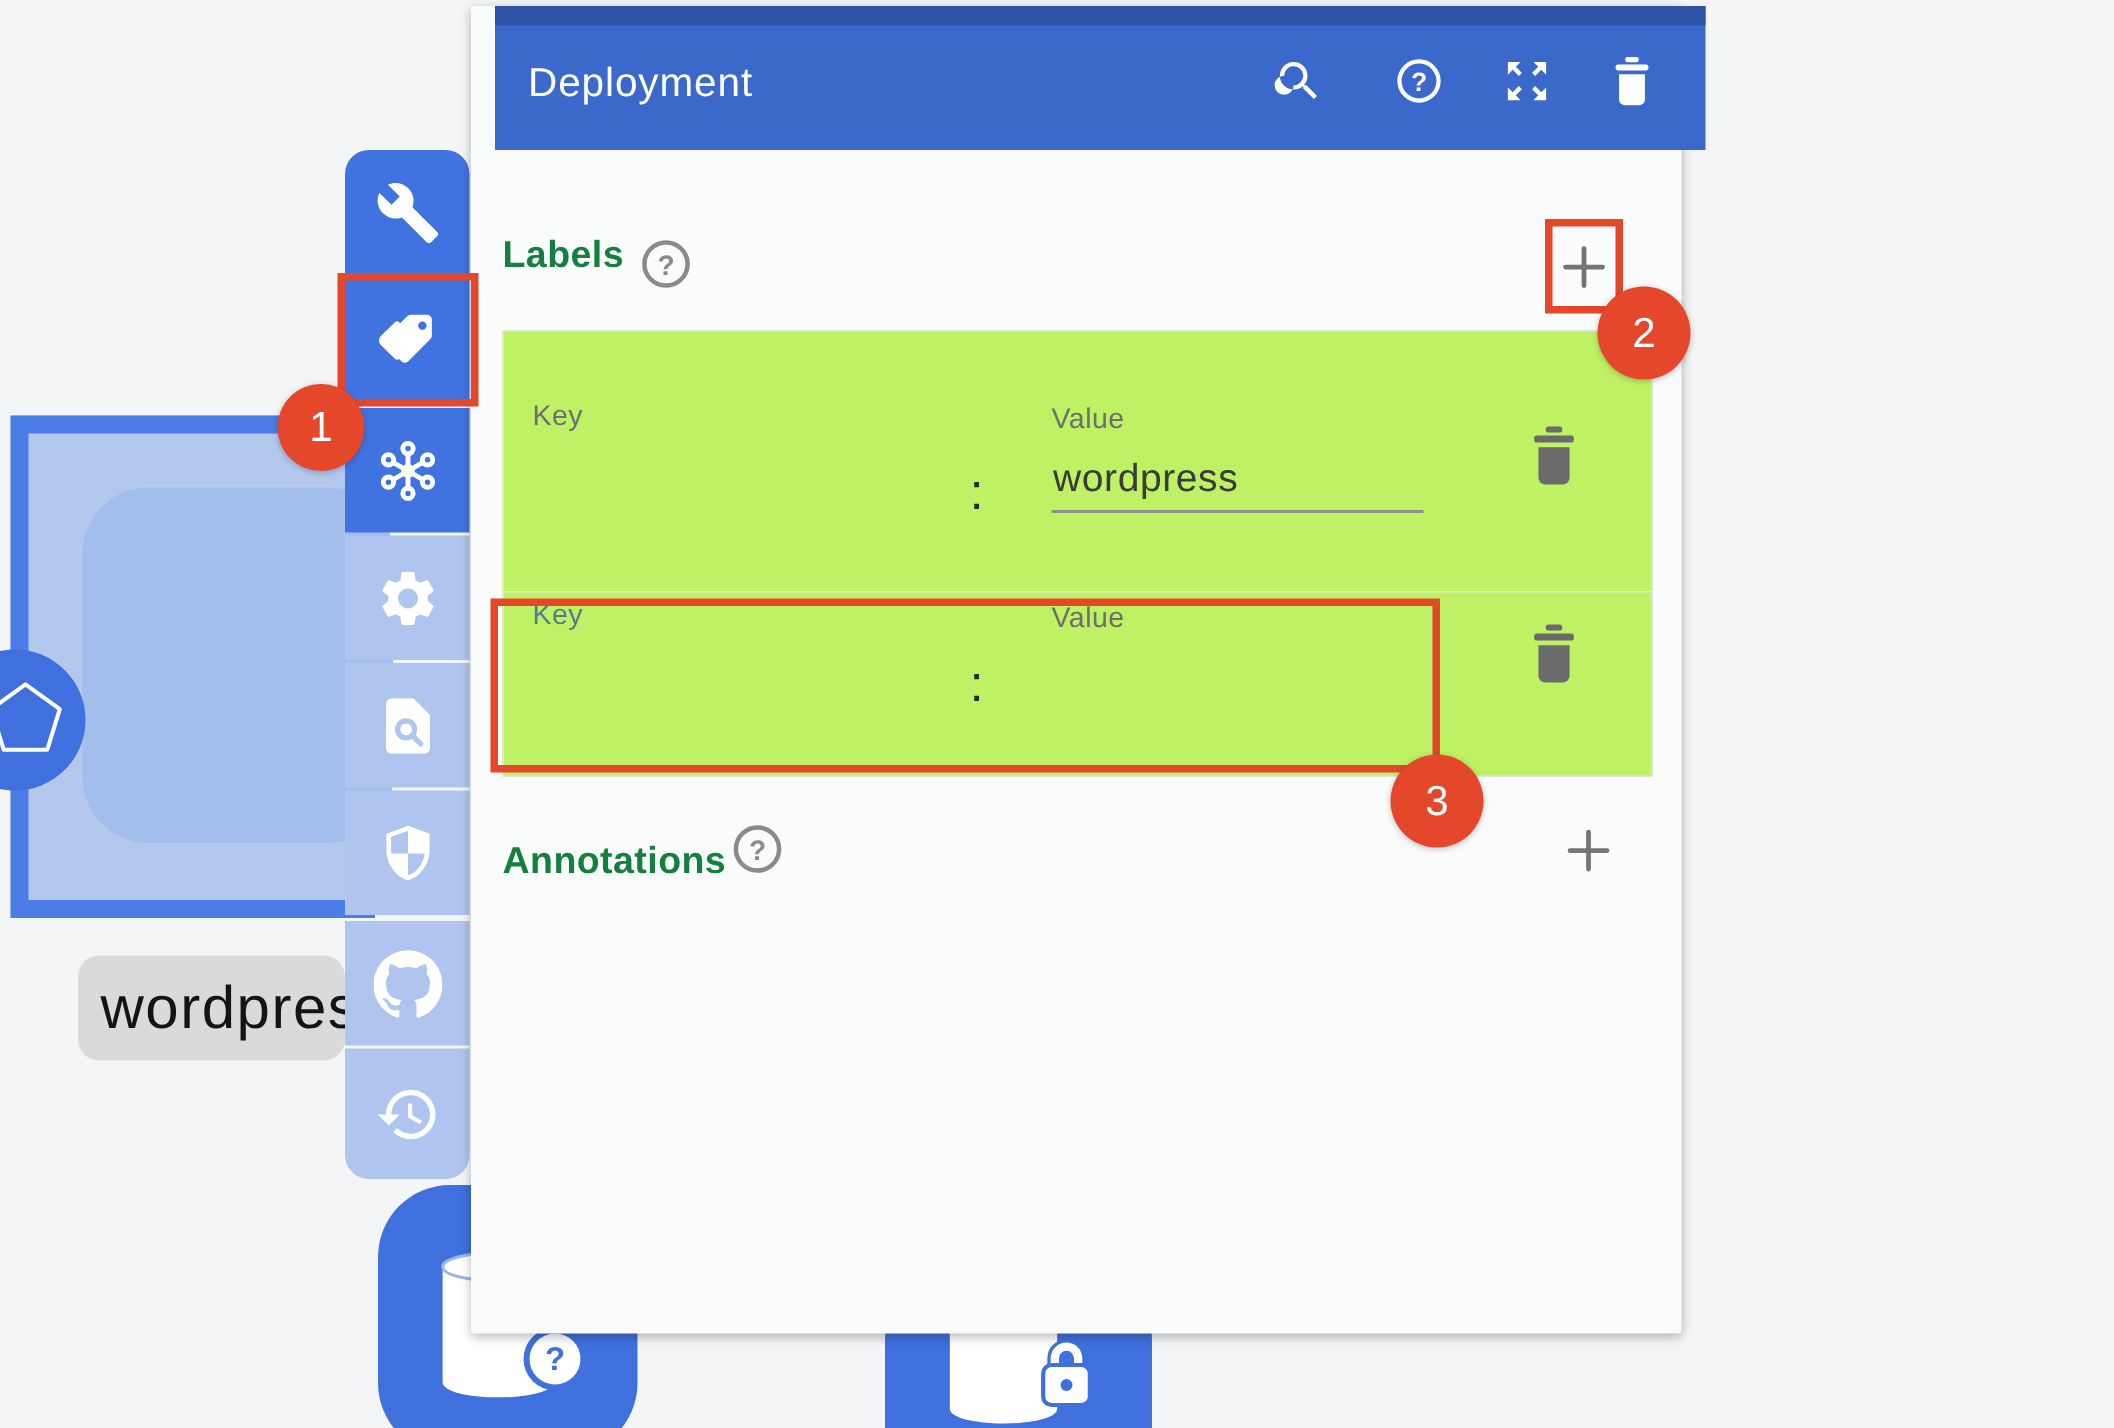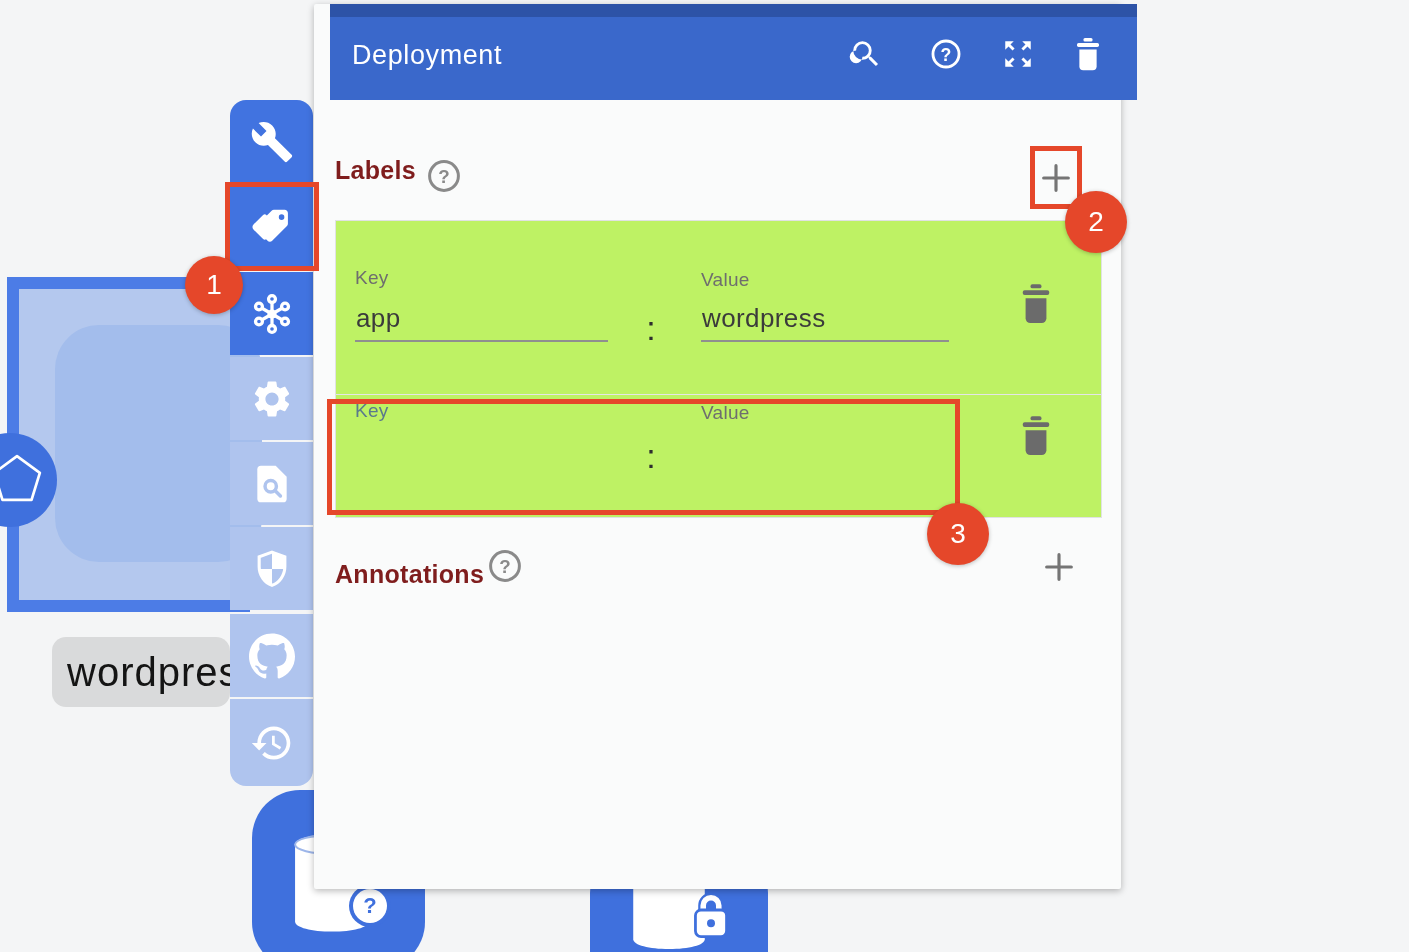--- a/index.html
+++ b/index.html
@@ -38,21 +38,21 @@
   
   .panel{position:absolute;left:314px;top:4px;width:807px;height:885px;z-index:4;
          background:#fafbfb;box-shadow:0 2px 7px rgba(0,0,0,.28);border-radius:2px;}
   .panel-header{position:absolute;left:16px;top:0;width:100%;height:96px;background:#3a68cb;}
   .panel-header .strip{position:absolute;left:0;top:0;width:100%;height:13px;background:#2d53a7;}
   .panel-title{position:absolute;left:22px;top:36px;color:#fff;font-size:27px;letter-spacing:.6px;}
   .hicon{position:absolute;top:33px;width:34px;height:34px;cursor:pointer;}
   .hi-search{left:519px;} .hi-help{left:599px;} .hi-expand{left:671px;} .hi-trash{left:741px;}
 
   .panel-body{position:absolute;left:0;top:96px;width:100%;height:789px;}
-  .section-heading{position:absolute;font-size:25px;font-weight:bold;color:#7f1d1d;letter-spacing:.3px;text-align:center;}
+  .section-heading{position:absolute;font-size:25px;font-weight:bold;color:#15803d;letter-spacing:.3px;text-align:center;}
   .help-circ{position:absolute;width:36px;height:36px;cursor:pointer;}
   .plus-btn{position:absolute;width:40px;height:40px;cursor:pointer;}
 
   .labels-box{position:absolute;left:21px;top:120px;width:767px;height:298px;
         border:1px solid #e0e2e3;background:#bef264;}
   .row-divider{position:absolute;left:0;top:173px;width:100%;height:1px;background:#e4e6e7;}
   .kv-row{position:absolute;left:0;width:100%;}
   .r1{top:0;height:173px;} .r2{top:174px;height:110px;}
   .fld-label{position:absolute;font-size:19px;color:#6e6e6e;letter-spacing:.3px;}
   .fld-label.focus{color:#5a7a8c;}
@@ -210,21 +210,20 @@
         <text x="12" y="16.8" text-anchor="middle" font-size="12.5" font-weight="bold" fill="#8a8a8a">?</text>
       </svg>
       <svg class="plus-btn" style="left:722px;top:58px" viewBox="0 0 24 24">
         <path d="M12 4.6v14.8M4.6 12h14.8" stroke="#757575" stroke-width="1.9" stroke-linecap="round" fill="none"></path>
       </svg>
 
       <div class="labels-box">
 
         <div class="kv-row r1">
           <div class="fld-label" style="left:19px;top:46px">Key</div>
-          <input class="kv-input" style="left: 19px; top: 82px; width: 253px;" value="app">
           <div class="colon" style="left:300px;top:88px">:</div>
           <div class="fld-label" style="left:365px;top:48px">Value</div>
           <input class="kv-input" style="left: 365px; top: 82px; width: 248px;" value="wordpress">
           <svg class="row-trash" style="top:62px" viewBox="0 0 24 26">
             <rect x="8.5" y="0.8" width="7" height="2.6" rx="1.2" fill="#6b6b6b"></rect>
             <rect x="3.6" y="4.6" width="16.8" height="3" rx="1.2" fill="#6b6b6b"></rect>
             <path d="M5.4 9.6h13.2v12.8a3 3 0 01-3 3H8.4a3 3 0 01-3-3V9.6z" fill="#6b6b6b"></path>
           </svg>
         </div>
         <div class="row-divider"></div>

